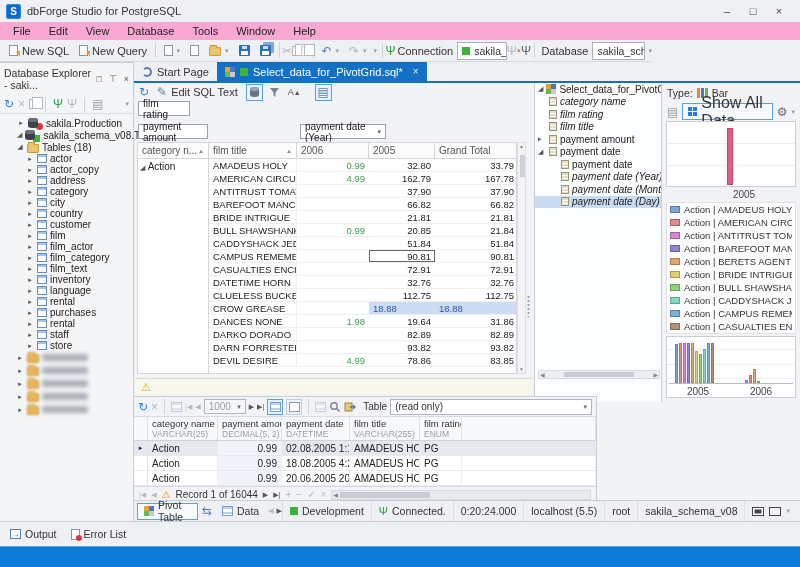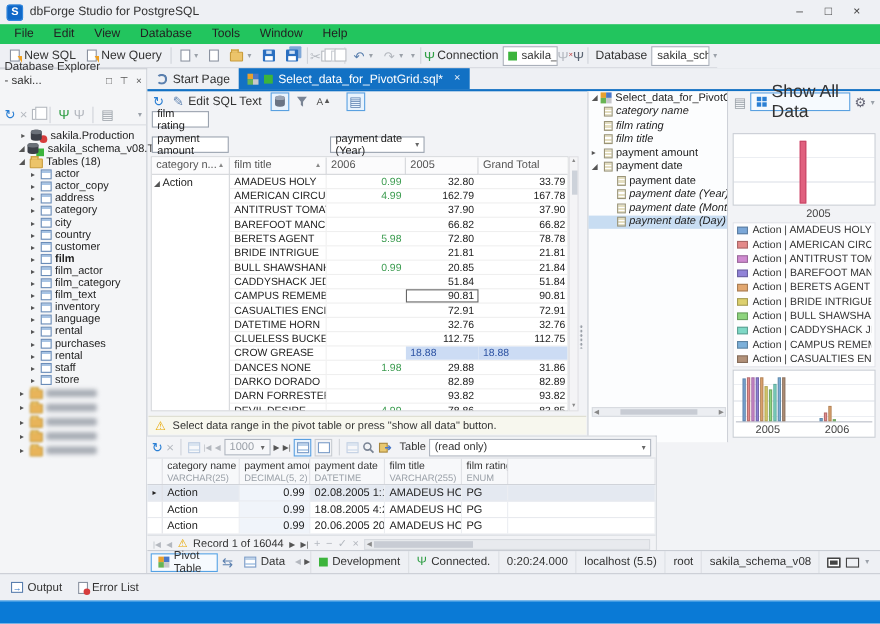--- a/index.html
+++ b/index.html
@@ -7,21 +7,21 @@
   body{position:relative;background:#eef0f4;font-size:11px;color:#333;overflow:hidden}
   .abs{position:absolute}
   .g{display:inline-flex;align-items:center;justify-content:center}
   
   #titlebar{left:0;top:0;width:800px;height:22px;background:#eef0f4;display:flex;align-items:center;padding:0 6px}
   .applogo{width:15px;height:15px;background:#1068c8;border-radius:3px;color:#fff;font-weight:bold;font-size:10px;display:flex;align-items:center;justify-content:center;margin-right:6px;box-shadow:inset 0 0 0 1px #2f86de}
   #win-title{font-size:11px;color:#333}
   .winbtns{position:absolute;right:8px;top:0;height:22px;display:flex;align-items:center;gap:0}
   .winbtns span{width:26px;text-align:center;color:#444;font-size:11px;cursor:default}
   
-  #menubar{left:0;top:22px;width:800px;height:18px;background:#22c55e;display:flex;align-items:center;padding-left:4px}
+  #menubar{left:0;top:22px;width:800px;height:18px;background:#f9a8d4;display:flex;align-items:center;padding-left:4px}
   .mitem{padding:2px 9px;font-size:11px;color:#222}
   
   #maintoolbar{left:0;top:40px;width:652px;height:22px;background:#eef0f4;border-bottom:1px solid #d7dae0;display:flex;align-items:center;padding-left:4px;font-size:11px}
   .tbtn{display:flex;align-items:center;gap:4px;padding:2px 5px;color:#333;white-space:nowrap}
   .sep{width:1px;height:15px;background:#d0d3d9;margin:0 3px}
   .combo{height:18px;background:#fff;border:1px solid #aab0ba;display:flex;align-items:center;padding:0 4px;font-size:10.5px;color:#333;gap:4px;white-space:nowrap;overflow:hidden}
   .combo .dd{margin-left:auto;color:#666;font-size:8px}
   .dis{color:#b4b8bf}
   .ic{font-size:12px;line-height:1}
   .blue{color:#2a7fd4}.gray{color:#9aa0a8}.green{color:#2f9e44}
@@ -35,21 +35,21 @@
   .i-folder:before{content:"";position:absolute;left:0;top:-3px;width:5px;height:2px;background:#ecc46a;border:1px solid #c89c3c;border-bottom:none}
   .i-copy{width:9px;height:10px;border:1px solid #b4b8bf;background:#fff;position:relative}
   .i-copy:after{content:"";position:absolute;left:2px;top:-3px;width:9px;height:10px;border:1px solid #b4b8bf;background:#fff}
   .i-grid{width:11px;height:10px;border:1px solid #7a9cc8;background:repeating-linear-gradient(to bottom,#bcd2ea 0 2px,#fff 2px 5px)}
   .ibox{width:17px;height:17px;display:flex;align-items:center;justify-content:center;border:1px solid transparent}
   .ibox.on{border:1px solid #5aa0e0;background:#e9f3fd}
   .i-cyl{width:9px;height:10px;background:#6a7484;border-radius:4px/2.5px;position:relative}
   .i-cyl:before{content:"";position:absolute;left:0;top:0;width:9px;height:4px;background:#9aa4b4;border-radius:4px/2px}
   
   #explorer{left:0;top:62px;width:134px;height:459px;background:#f4f5f7;border-top:1px solid #c9cdd4;border-right:1px solid #c9cdd4}
-  .panel-title{height:17px;display:flex;align-items:flex-end;padding:16px 4px;font-size:10.5px;color:#333}
+  .panel-title{height:17px;display:flex;align-items:center;padding:16px 4px;font-size:10.5px;color:#333}
   .pt-btns{margin-left:auto;display:flex;gap:7px;color:#555;font-size:9px}
   .panel-toolbar{height:19px;border-bottom:1px solid #dadde2;display:flex;align-items:center;gap:4px;padding:0 4px}
   #db-tree{padding-top:3px;font-size:10px;color:#222}
   .trow{height:12px;display:flex;align-items:center;white-space:nowrap;gap:3px}
   .trow .ex{width:8px;text-align:center;font-size:7px;color:#555}
   .t-ind1{padding-left:17px}.t-ind2{padding-left:16px}.t-ind3{padding-left:26px}
   .i-db{width:10px;height:10px;background:#3c4048;border-radius:4px/2.5px;position:relative;flex:none}
   .i-db:before{content:"";position:absolute;left:0;top:0;width:10px;height:4px;background:#6a7078;border-radius:4px/2px}
   .st-red{width:7px;height:7px;border-radius:50%;background:#d63c3c;margin-left:-5px;margin-top:6px;flex:none}
   .st-green{width:7px;height:7px;background:#3cb43c;margin-left:-5px;margin-top:6px;flex:none}
@@ -313,21 +313,21 @@
       <div class="trow t-ind3" style="height: 11px;">
         <span class="ex">▸</span>
         <span class="i-tbl"></span>
         <span>country</span>
       </div>
       <div class="trow t-ind3" style="height: 11px;">
         <span class="ex">▸</span>
         <span class="i-tbl"></span>
         <span>customer</span>
       </div>
-      <div class="trow t-ind3" style="height: 11px; font-weight: bold;">
+      <div class="trow t-ind3" style="height: 11px;">
         <span class="ex">▸</span>
         <span class="i-tbl"></span>
         <span>film</span>
       </div>
       <div class="trow t-ind3" style="height: 11px;">
         <span class="ex">▸</span>
         <span class="i-tbl"></span>
         <span>film_actor</span>
       </div>
       <div class="trow t-ind3" style="height: 11px;">
@@ -493,26 +493,20 @@
             <div class="pc pval w2005">37.90</div>
             <div class="pc pval wtot">37.90</div>
           </div>
           <div class="prow">
             <div class="pc ptitle">BAREFOOT MANCHURIAN</div>
             <div class="pc pval w2006 v2006"></div>
             <div class="pc pval w2005">66.82</div>
             <div class="pc pval wtot">66.82</div>
           </div>
           <div class="prow">
-            <div class="pc ptitle">BERETS AGENT</div>
-            <div class="pc pval w2006 v2006">5.98</div>
-            <div class="pc pval w2005">72.80</div>
-            <div class="pc pval wtot">78.78</div>
-          </div>
-          <div class="prow">
             <div class="pc ptitle">BRIDE INTRIGUE</div>
             <div class="pc pval w2006 v2006"></div>
             <div class="pc pval w2005">21.81</div>
             <div class="pc pval wtot">21.81</div>
           </div>
           <div class="prow">
             <div class="pc ptitle">BULL SHAWSHANK</div>
             <div class="pc pval w2006 v2006">0.99</div>
             <div class="pc pval w2005">20.85</div>
             <div class="pc pval wtot">21.84</div>
@@ -549,21 +543,21 @@
           </div>
           <div class="prow">
             <div class="pc ptitle">CROW GREASE</div>
             <div class="pc pval w2006 v2006"></div>
             <div class="pc pval w2005 hl">18.88</div>
             <div class="pc pval wtot hl">18.88</div>
           </div>
           <div class="prow">
             <div class="pc ptitle">DANCES NONE</div>
             <div class="pc pval w2006 v2006">1.98</div>
-            <div class="pc pval w2005">29.88</div>
+            <div class="pc pval w2005">19.64</div>
             <div class="pc pval wtot">31.86</div>
           </div>
           <div class="prow">
             <div class="pc ptitle">DARKO DORADO</div>
             <div class="pc pval w2006 v2006"></div>
             <div class="pc pval w2005">82.89</div>
             <div class="pc pval wtot">82.89</div>
           </div>
           <div class="prow">
             <div class="pc ptitle">DARN FORRESTER</div>
@@ -576,21 +570,20 @@
             <div class="pc pval w2006 v2006">4.99</div>
             <div class="pc pval w2005">78.86</div>
             <div class="pc pval wtot">83.85</div>
           </div>
         </div>
     </div>
   </div>
   <div id="pvscroll">▲<div id="pvthumb"></div><div style="position:absolute;bottom:1px;left:0;width:100%">▼</div></div>
   <div class="warnstrip">
     <span class="warn">⚠</span>
-    <span>Select data range in the pivot table or press "show all data" button.</span>
   </div>
 </div>
 <div class="grip" style="left:527px;top:295px"></div>
 
 <div class="abs" id="fieldlist">
   <div class="frow" style="padding-left:3px">
     <span class="ex" style="font-size:7px;color:#555">◢</span>
     <span class="pvicon">
         <i></i>
         <i></i>
@@ -640,20 +633,25 @@
       </div>
     </div>
   <div id="fl-scroll">
       <span>◀</span>
       <div id="fl-thumb"></div>
       <span>▶</span>
     </div>
 </div>
 
 <div class="abs" id="chartpanel">
+  <div class="cp-row">
+    <span>Type:</span>
+    <span class="i-bars"></span>
+    <span>Bar</span>
+  </div>
   <div class="cp-row">
     <span class="ic gray">▤</span>
     <div class="sad-btn">
       <span class="i-dots">
           <i></i>
           <i></i>
           <i></i>
           <i></i>
         </span>
       <span>Show All Data</span>

